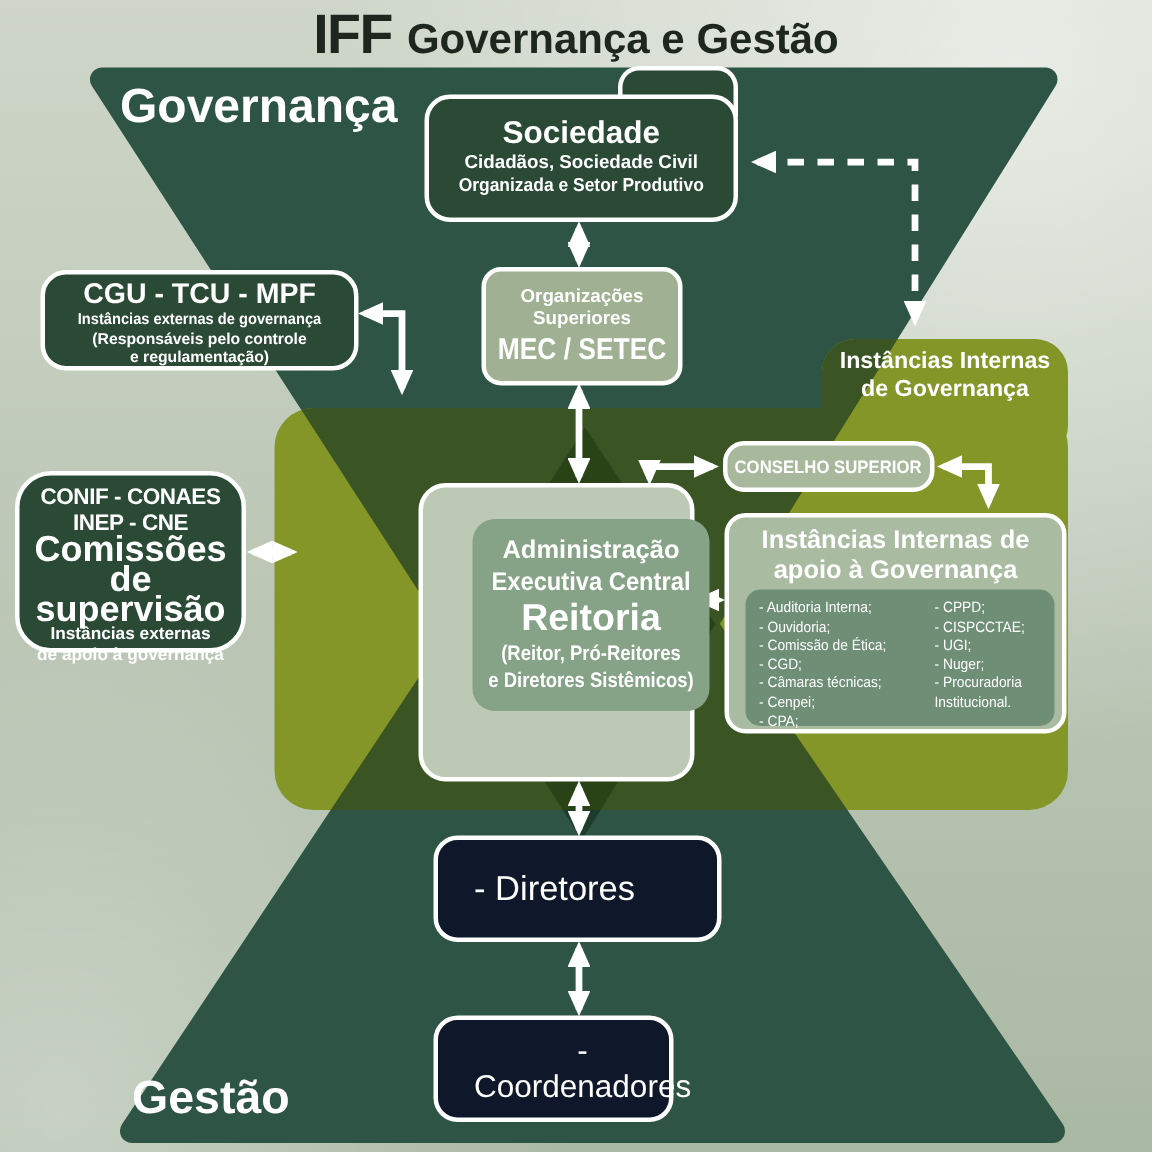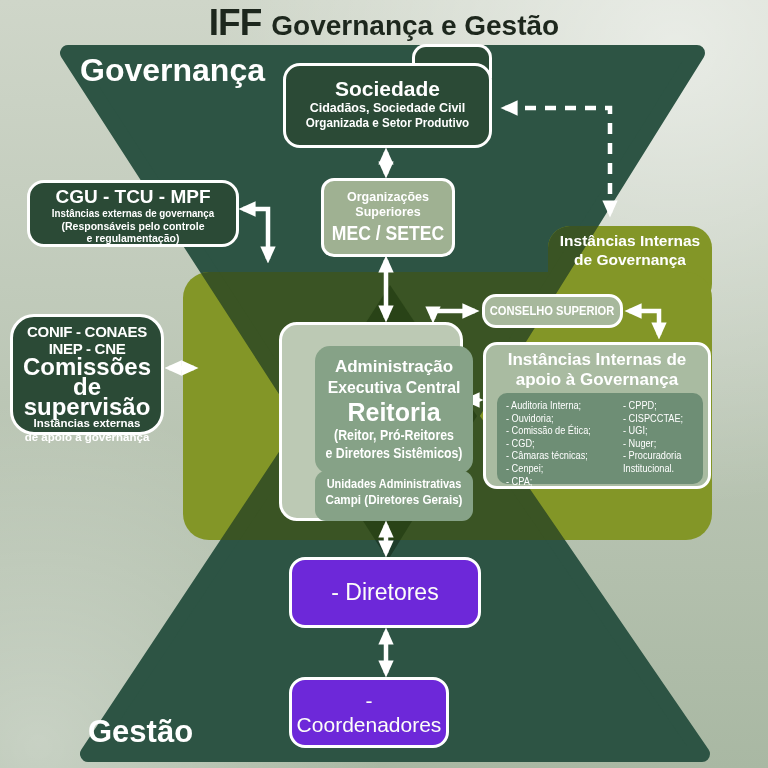--- a/index.html
+++ b/index.html
@@ -59,22 +59,22 @@
   #central-bot .c{font-size:12.5px;line-height:16px;font-weight:600;}
   
   #apoio{left:483px;top:342px;width:228px;height:147px;background:#a9bba1;border-radius:14px;padding-top:5px;}
   #apoio .h{font-size:17px;line-height:20px;font-weight:bold;}
   #apoio-list{position:absolute;left:11px;top:48px;width:206px;height:91px;background:#6e8e75;
      border-radius:10px;display:flex;text-align:left;padding:7px 0 0 9px;box-sizing:border-box;}
   .apcol{font-size:10px;line-height:12.6px;font-weight:normal;}
   #apcol1{width:117px;}
   #apcol2{width:80px;}
   
-  .mgmt{background:#6d28d9;border-radius:16px;display:flex;align-items:center;
-        justify-content:center;color:#fdfef9;}
+  .mgmt{background:#0f172a;border-radius:16px;display:flex;align-items:center;
+        color:#fdfef9;padding-left:24px;}
   #diretores{left:289px;top:557px;width:192px;height:71px;font-size:23px;}
   #coordenadores{left:289px;top:677px;width:160px;height:71px;font-size:21px;}
 </style>
 </head>
 <body>
 
 <div id="stage">
 
   <svg id="bgsvg" width="768" height="768" viewBox="0 0 768 768">
     <defs>
@@ -182,24 +182,20 @@
   </div>
 
   <div id="central" class="box">
     <div id="central-top" class="cinner">
       <div class="a">Administração</div>
       <div class="a sx93">Executiva Central</div>
       <div class="r">Reitoria</div>
       <div class="p sx88">(Reitor, Pró-Reitores</div>
       <div class="p sx88">e Diretores Sistêmicos)</div>
     </div>
-    <div id="central-bot" class="cinner">
-      <div class="u sx88">Unidades Administrativas</div>
-      <div class="c sx93">Campi (Diretores Gerais)</div>
-    </div>
   </div>
 
   <div id="apoio" class="box">
     <div class="h nw">Instâncias Internas de</div>
     <div class="h nw">apoio à Governança</div>
     <div id="apoio-list">
       <div id="apcol1" class="apcol">
         <div class="sxL">- Auditoria Interna;</div>
         <div class="sxL">- Ouvidoria;</div>
         <div class="sxL">- Comissão de Ética;</div>

